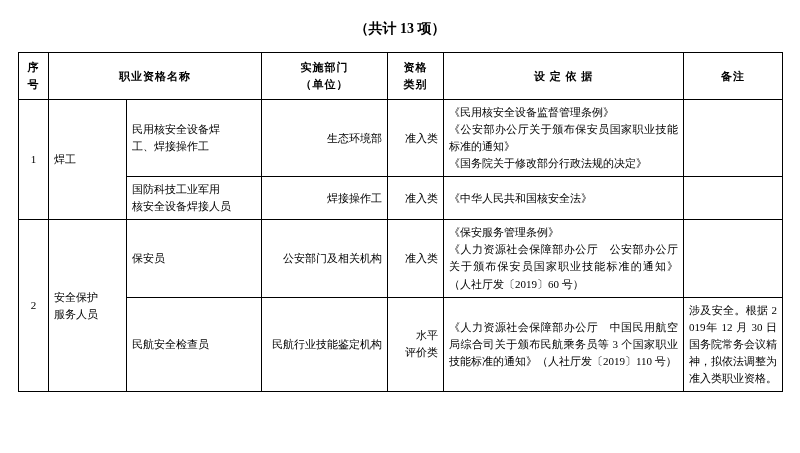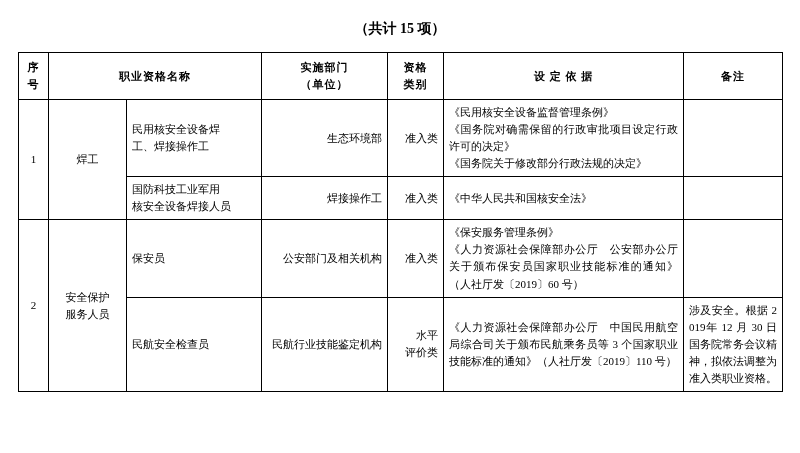--- a/index.html
+++ b/index.html
@@ -59,34 +59,34 @@
   }
   .col-seq { width: 30px; }
   .col-cat { width: 78px; }
   .col-name { width: 135px; }
   .col-dept { width: 126px; }
   .col-type { width: 56px; }
   .col-basis { width: 240px; }
   .col-note { width: 99px; }
   .nowrap-title { white-space: pre-line; }
   .cell-seq { text-align: center; font-size: 11px; }
-  .cell-cat { text-align: center; font-size: 11px; line-height: 1.7; }
+  .cell-cat { font-size: 11px; line-height: 1.7; }
   .cell-name { text-align: left; font-size: 11px; line-height: 1.8; }
   .cell-dept { text-align: right; font-size: 11px; }
   .cell-type { text-align: right; font-size: 11px; line-height: 1.7; }
   .cell-basis { text-align: justify; font-size: 11px; line-height: 1.7; }
   .cell-note { text-align: justify; font-size: 11px; line-height: 1.7; }
   .th-two-line { white-space: pre-line; line-height: 1.5; }
 </style>
 </head>
 <body>
 
 <div class="page">
 
-  <div class="doc-subtitle">（共计 15 项）</div>
+  <div class="doc-subtitle">（共计 13 项）</div>
 
   <table class="qual-table">
     <colgroup>
       <col class="col-seq">
       <col class="col-cat">
       <col class="col-name">
       <col class="col-dept">
       <col class="col-type">
       <col class="col-basis">
       <col class="col-note">
@@ -107,21 +107,21 @@
     <tbody>
 
       <tr>
         <td class="cell-seq nowrap-title" rowspan="2">1</td>
         <td class="cell-cat nowrap-title" rowspan="2">焊工</td>
         <td class="cell-name nowrap-title">民用核安全设备焊
 工、焊接操作工</td>
         <td class="cell-dept">生态环境部</td>
         <td class="cell-type nowrap-title">准入类</td>
         <td class="cell-basis nowrap-title">《民用核安全设备监督管理条例》
-《国务院对确需保留的行政审批项目设定行政许可的决定》
+《公安部办公厅关于颁布保安员国家职业技能标准的通知》
 《国务院关于修改部分行政法规的决定》</td>
         <td class="cell-note nowrap-title"></td>
       </tr>
       <tr>
         <td class="cell-name nowrap-title">国防科技工业军用
 核安全设备焊接人员</td>
         <td class="cell-dept">焊接操作工</td>
         <td class="cell-type nowrap-title">准入类</td>
         <td class="cell-basis nowrap-title">《中华人民共和国核安全法》</td>
         <td class="cell-note nowrap-title"></td>

